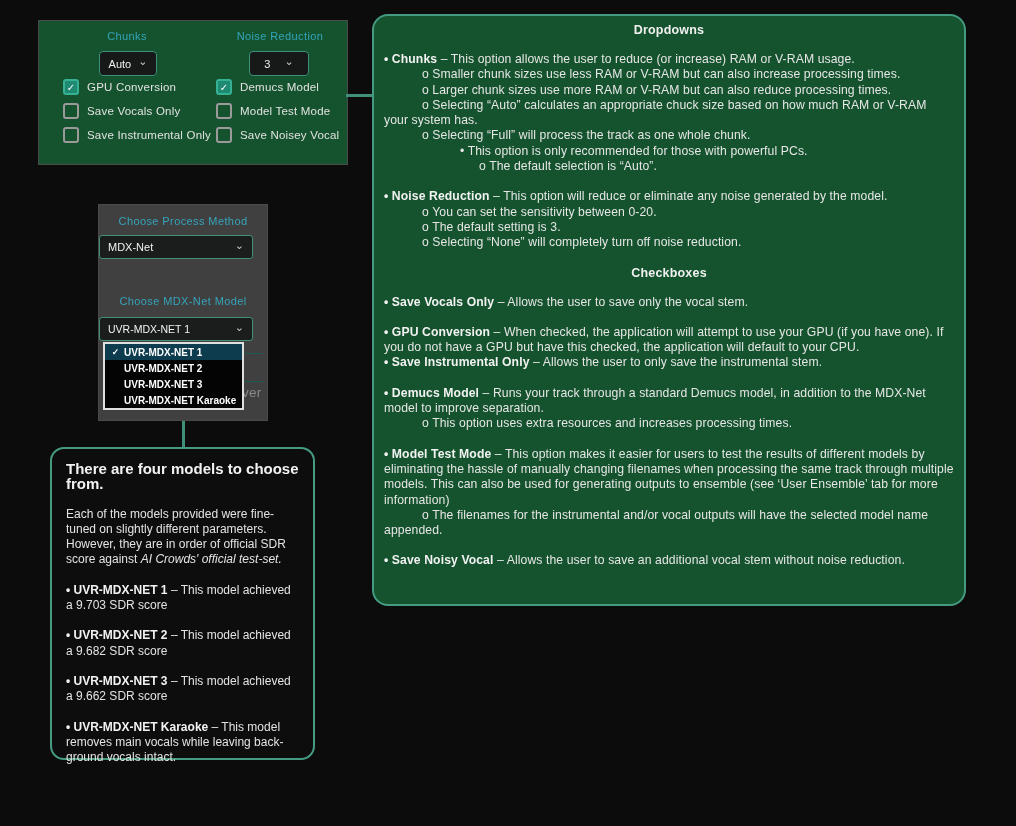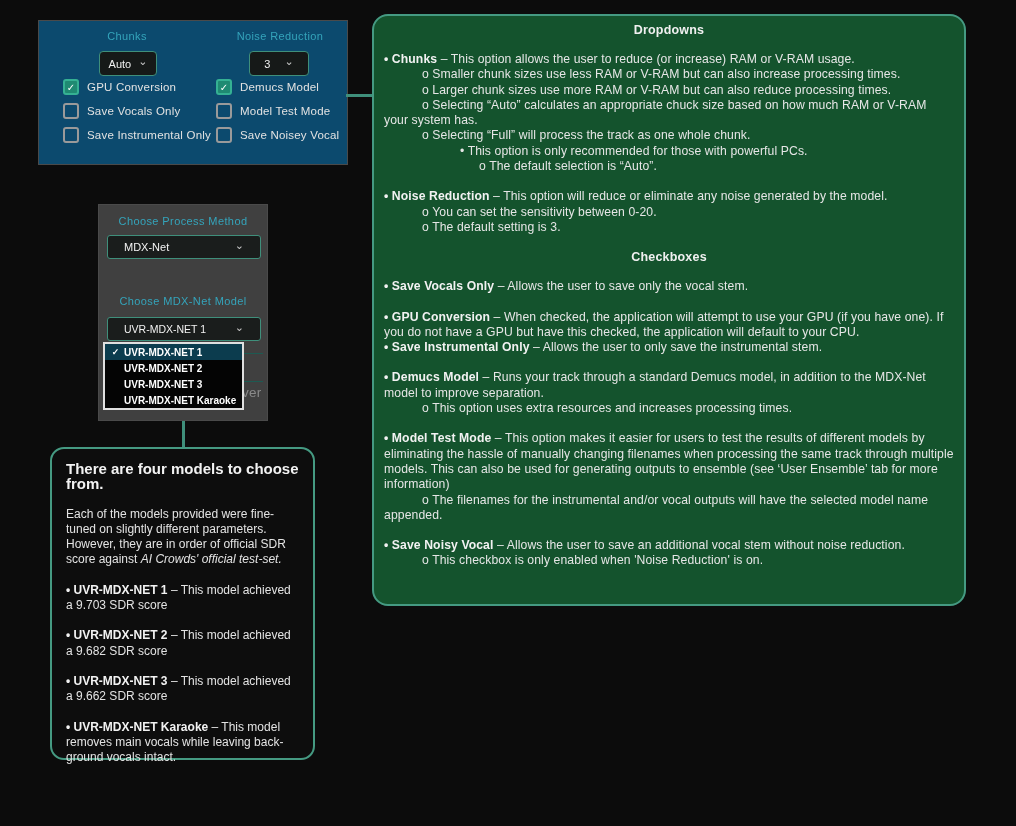--- a/index.html
+++ b/index.html
@@ -4,21 +4,21 @@
 <style>
   html,body { margin:0; padding:0; }
   body {
     width:1016px; height:826px; position:relative; overflow:hidden;
     background:#0c0c0c; color:#e4e4e4;
     font-family:"Liberation Sans", sans-serif;
   }
   .abs { position:absolute; box-sizing:border-box; }
 
   
-  #opts-panel { left:38px; top:20px; width:310px; height:145px; background:#0c4a6e; border:1px solid #4a4a4a; }
+  #opts-panel { left:38px; top:20px; width:310px; height:145px; background:#14532d; border:1px solid #4a4a4a; }
   .opt-col-heading { position:absolute; font-size:11px; color:#34a4bb; letter-spacing:.4px; text-align:center; }
   #chunks-heading { left:28px; top:9px; width:120px; }
   #nr-heading { left:180px; top:9px; width:122px; }
   .mini-select { position:absolute; height:23px; border:1px solid #3f8f7b; border-radius:4px;
     background:#161918; display:flex; align-items:center; justify-content:center; gap:7px;
     font-size:11px; color:#f0f0f0; cursor:default;text-align:center; }
   #chunks-select { left:60px; top:30px; width:56px; }
   #nr-select { left:210px; top:30px; width:58px; gap:14px; }
   .chev { font-size:11px; color:#c9c9c9; line-height:1; margin-top:-4px; }
 
@@ -44,23 +44,23 @@
   .indent0 { text-indent:0; }
   .indent1 { text-indent:38px; }
   .indent2 { text-indent:76px; }
   .indent3 { text-indent:95px; }
   .gap { margin-top:15px; }
 
   
   #method-panel { left:98px; top:204px; width:170px; height:217px; background:#404040; border:1px solid #4a4a4a; }
   .mp-heading { position:absolute; left:0; width:100%; text-align:center; font-size:11px; color:#34a4bb; letter-spacing:.4px; }
   #mp-h1 { top:10px; } #mp-h2 { top:90px; }
-  .mp-select { position:absolute; left:8px; width:154px; height:24px; border:1px solid #3f8f7b; border-radius:3px;
+  .mp-select { position:absolute; left:0; width:154px; height:24px; border:1px solid #3f8f7b; border-radius:3px;
     background:#1a1d1c; display:flex; align-items:center; justify-content:space-between;
-    padding:0 16px; font-size:11px; color:#f2f2f2; box-sizing:border-box; cursor:default; }
+    padding:0 8px; font-size:11px; color:#f2f2f2; box-sizing:border-box; cursor:default; }
   #mp-s1 { top:30px; } #mp-s2 { top:112px; font-size:10.5px; }
   .hidden-line { position:absolute; left:140px; width:24px; height:1px; background:#1d5a52; }
   #hl1 { top:148px; } #hl2 { top:176px; }
   #partial-text { position:absolute; left:143px; top:180px; font-size:13.5px; color:#8a8a8a; letter-spacing:.3px; }
 
   
   #model-list { left:103px; top:342px; width:141px; background:#040404; border:2px solid #e0e0e0; }
   .ml-item { height:16px; display:flex; align-items:center; gap:3px; padding-left:5px;
     font-size:10px; font-weight:bold; color:#ffffff; white-space:nowrap; cursor:default; }
   .ml-item.selected { background:#0c3c4e; }
@@ -128,30 +128,30 @@
       <div class="hp-para indent0 gap"><b>• Chunks</b> – This option allows the user to reduce (or increase) RAM or V-RAM usage.</div>
       <div class="hp-para indent1">o Smaller chunk sizes use less RAM or V-RAM but can also increase processing times.</div>
       <div class="hp-para indent1">o Larger chunk sizes use more RAM or V-RAM but can also reduce processing times.</div>
       <div class="hp-para indent1">o Selecting “Auto” calculates an appropriate chuck size based on how much RAM or V-RAM your system has.</div>
       <div class="hp-para indent1">o Selecting “Full” will process the track as one whole chunk.</div>
       <div class="hp-para indent2">• This option is only recommended for those with powerful PCs.</div>
       <div class="hp-para indent3">o The default selection is “Auto”.</div>
       <div class="hp-para indent0 gap"><b>• Noise Reduction</b> – This option will reduce or eliminate any noise generated by the model.</div>
       <div class="hp-para indent1">o You can set the sensitivity between 0-20.</div>
       <div class="hp-para indent1">o The default setting is 3.</div>
+      <div class="hp-para indent1">o Selecting “None” will completely turn off noise reduction.</div>
       <div class="hp-heading gap">Checkboxes</div>
       <div class="hp-para indent0 gap"><b>• Save Vocals Only</b> – Allows the user to save only the vocal stem.</div>
       <div class="hp-para indent0 gap"><b>• GPU Conversion</b> – When checked, the application will attempt to use your GPU (if you have one). If you do not have a GPU but have this checked, the application will default to your CPU.</div>
       <div class="hp-para indent0"><b>• Save Instrumental Only</b> – Allows the user to only save the instrumental stem.</div>
       <div class="hp-para indent0 gap"><b>• Demucs Model</b> – Runs your track through a standard Demucs model, in addition to the MDX-Net model to improve separation.</div>
       <div class="hp-para indent1">o This option uses extra resources and increases processing times.</div>
       <div class="hp-para indent0 gap"><b>• Model Test Mode</b> – This option makes it easier for users to test the results of different models by eliminating the hassle of manually changing filenames when processing the same track through multiple models. This can also be used for generating outputs to ensemble (see ‘User Ensemble’ tab for more information)</div>
       <div class="hp-para indent1">o The filenames for the instrumental and/or vocal outputs will have the selected model name appended.</div>
       <div class="hp-para indent0 gap"><b>• Save Noisy Vocal</b> – Allows the user to save an additional vocal stem without noise reduction.</div>
-      <div class="hp-para indent1">o This checkbox is only enabled when 'Noise Reduction' is on.</div>
     </div>
 </section>
 
 <section class="abs" id="method-panel">
   <div class="mp-heading" id="mp-h1">Choose Process Method</div>
   <div class="mp-select" id="mp-s1">
     <span>MDX-Net</span>
     <span class="chev">⌄</span>
   </div>
   <div class="mp-heading" id="mp-h2">Choose MDX-Net Model</div>

